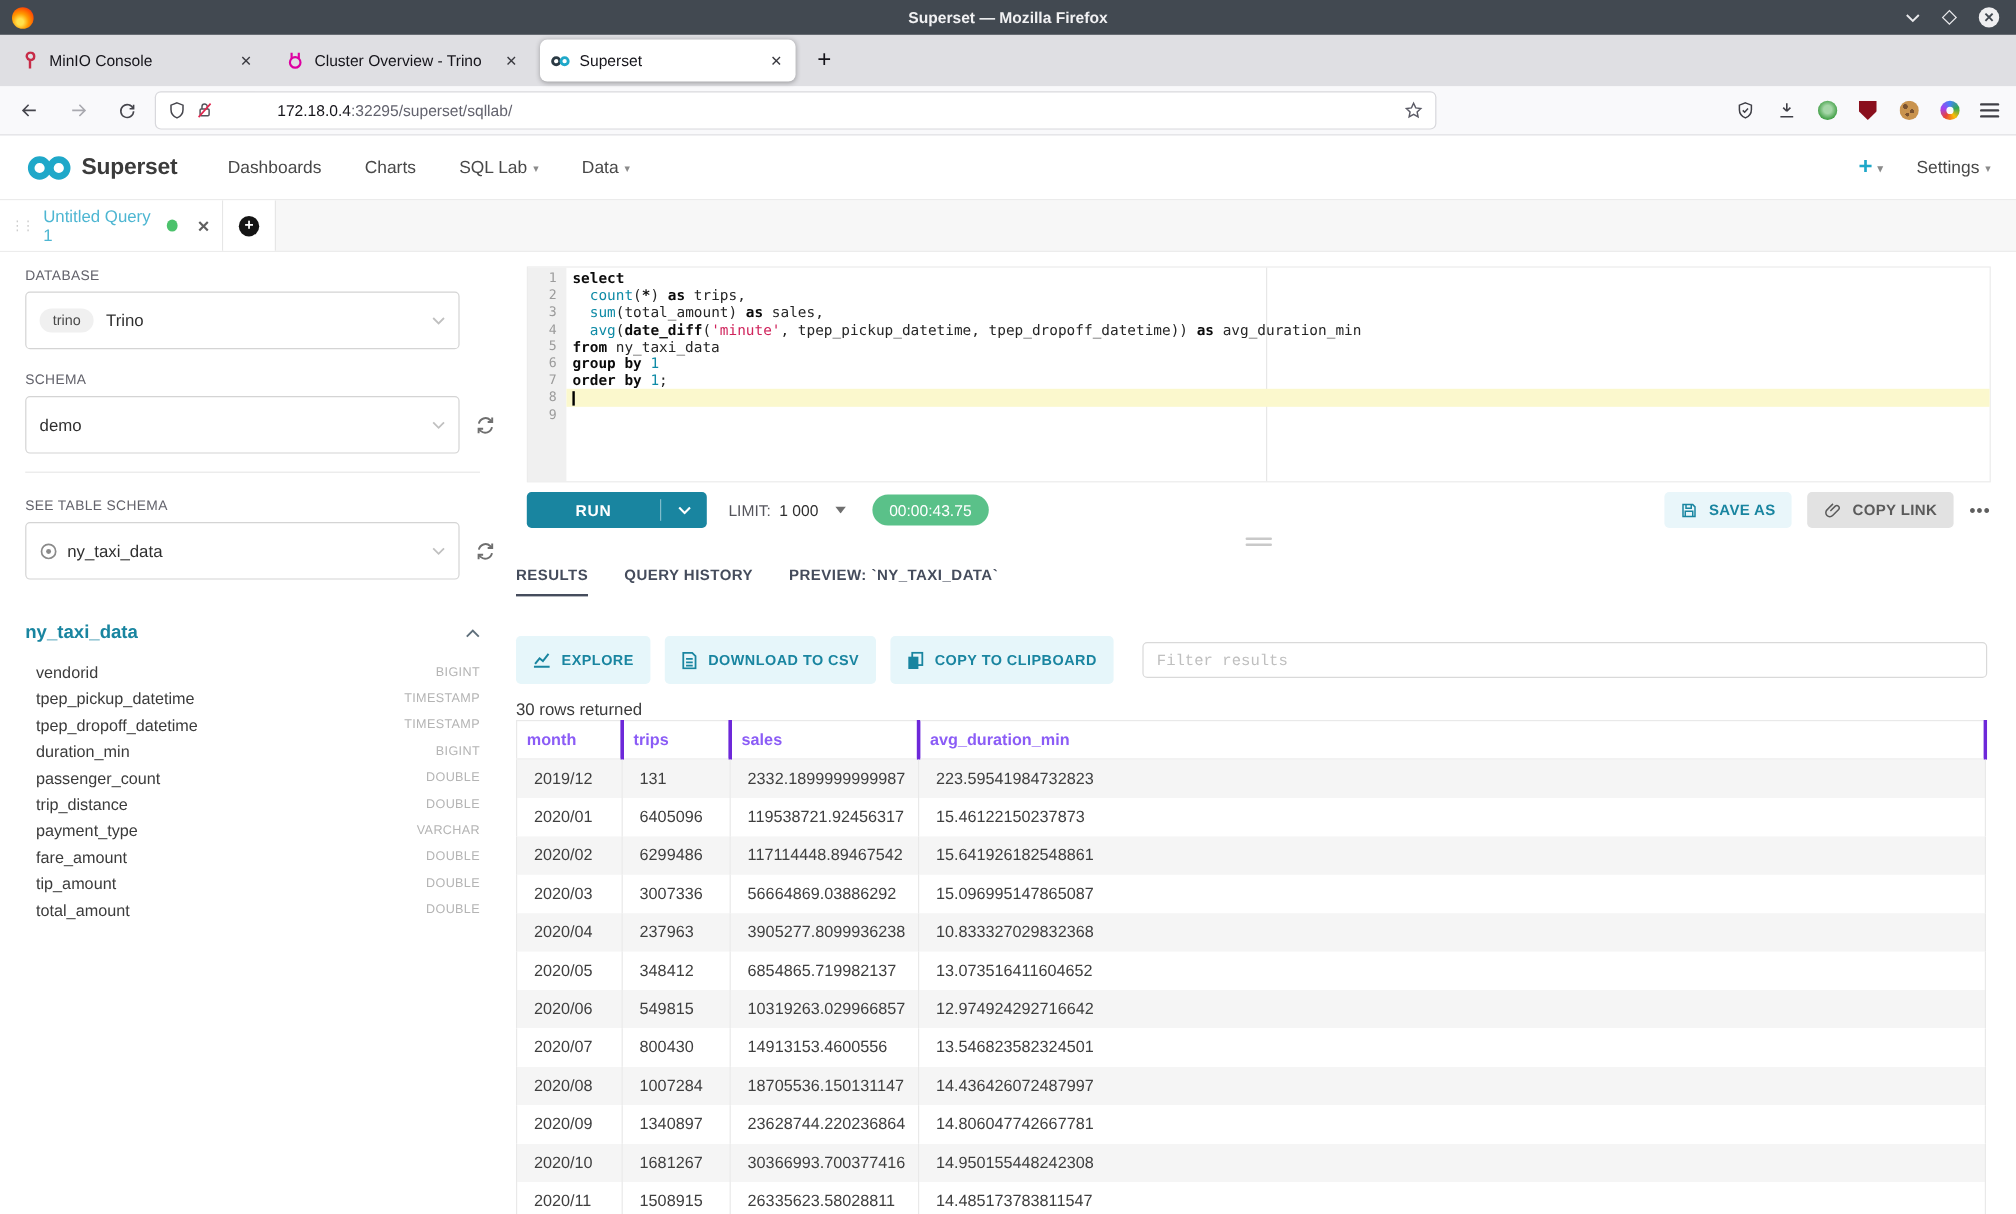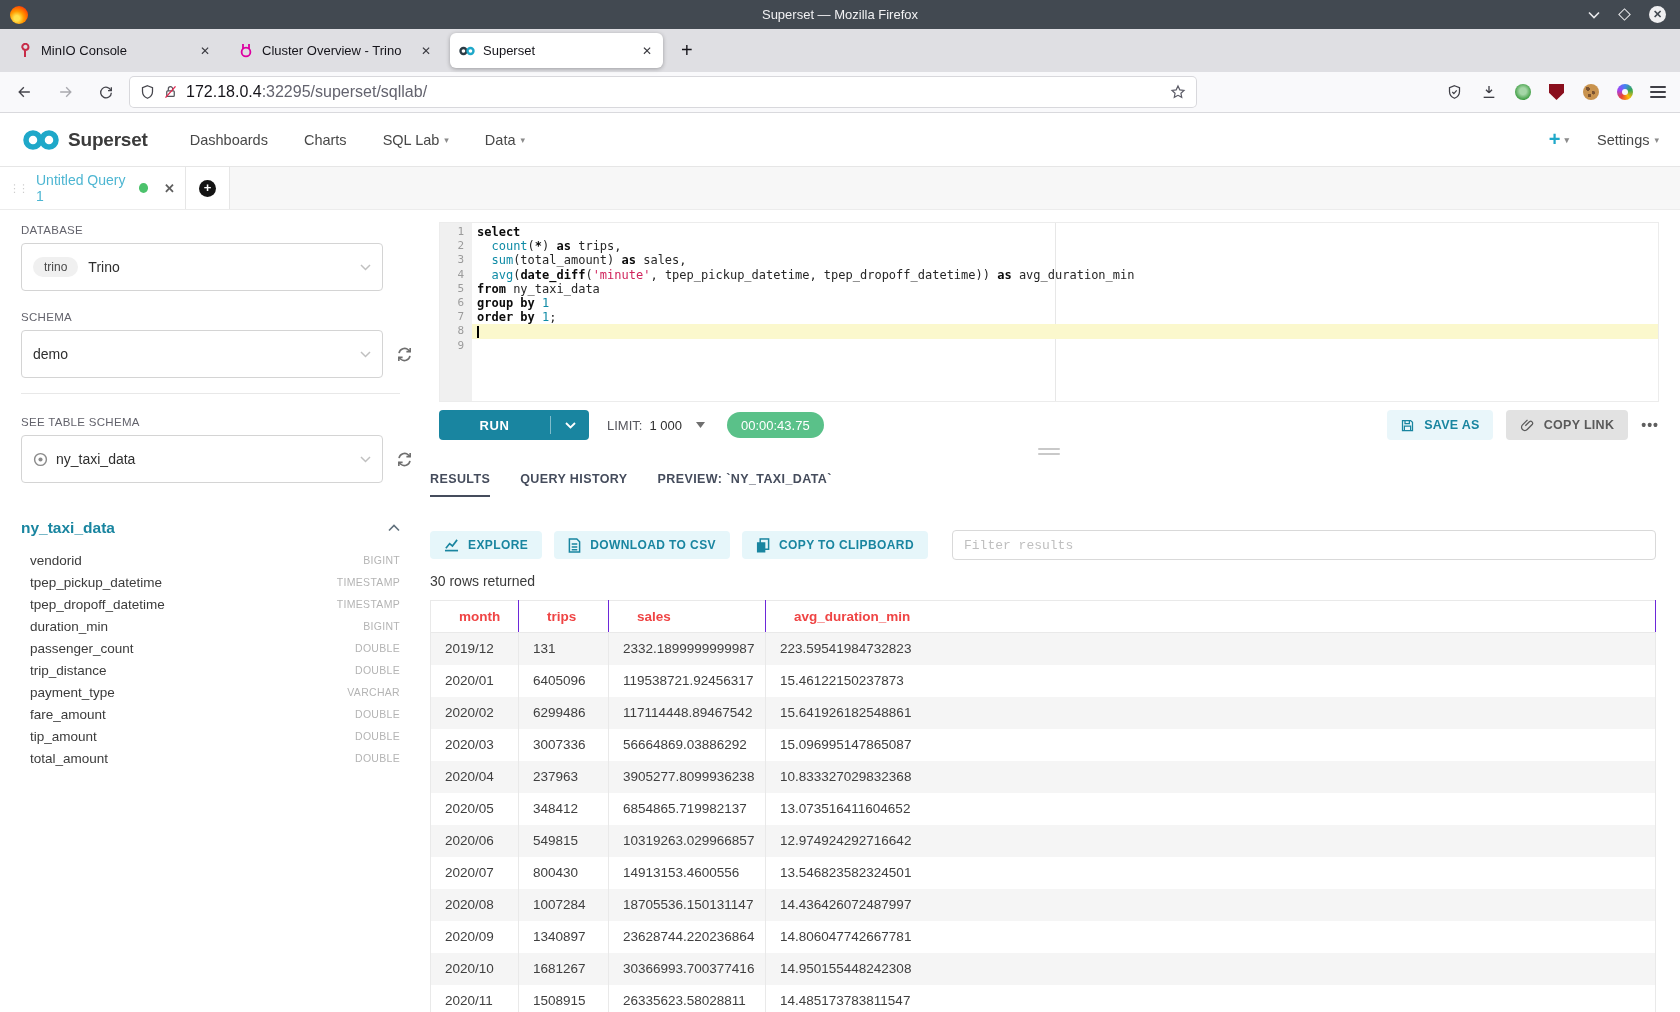--- a/index.html
+++ b/index.html
@@ -3,21 +3,21 @@
 <meta charset="utf-8">
 <style>
   * { margin:0; padding:0; box-sizing:border-box; }
   html,body { width:1680px; height:1012px; overflow:hidden; background:#fff;
     font-family:"Liberation Sans", sans-serif; }
 
   
   .titlebar { height:29px; background:#424951; display:flex; align-items:center; position:relative; }
   .ff-logo { width:18px; height:18px; margin-left:10px; border-radius:50%;
     background:radial-gradient(circle at 38% 68%, #ffe14d 0 16%, #ff9a00 42%, #ff4f00 72%, #c5007f 100%); }
-  .tb-title { position:absolute; left:0; right:0; text-align:center; font-size:13px; color:#f1f1f3; pointer-events:none; }
+  .tb-title { position:absolute; left:0; right:0; text-align:center; font-size:13px; color:#f1f1f3; pointer-events:none;font-weight:bold; }
   .tb-controls { margin-left:auto; display:flex; gap:20px; margin-right:14px; align-items:center; }
   .wc { color:#e9e9ec; display:flex; align-items:center; }
   .wc-diamond { width:9px; height:9px; border:1.6px solid #e9e9ec; transform:rotate(45deg); }
   .wc-close { width:17px; height:17px; border-radius:50%; background:#efeff1; color:#424951;
     font-size:11px; font-weight:bold; display:flex; align-items:center; justify-content:center; }
 
   
   .tabbar { height:43px; background:#dfdfe3; display:flex; align-items:center; }
   .ff-tab { width:213px; height:35px; margin-left:8px; display:flex; align-items:center; gap:8px;
     padding:0 9px; font-size:13px; color:#15141a; border-radius:6px; }
@@ -25,21 +25,21 @@
   .ff-tab .t-title { flex:1; white-space:nowrap; overflow:hidden; text-overflow:ellipsis; }
   .t-close { color:#3a3a40; font-size:12px; padding:0 2px; }
   .fav { width:16px; height:16px; display:flex; align-items:center; justify-content:center; flex:none; }
   .newtab { margin-left:10px; font-size:20px; color:#15141a; padding:2px 8px; }
 
   
   .navbar { height:41px; background:#f9f9fb; border-bottom:1px solid #d9d9dd; display:flex; align-items:center; }
   .nav-icons { display:flex; gap:24px; margin-left:16px; align-items:center; }
   .urlbar { margin-left:16px; width:1066px; height:30px; background:#fff; border-radius:4px;
     box-shadow:0 0 0 1px #d8d8dc; display:flex; align-items:center; padding:0 10px; gap:8px; }
-  .url-text { font-size:16px; }
+  .url-text { font-size:13px;margin-left:45px; }
   .url-host { color:#15141a; }
   .url-rest { color:#63636e; }
   .url-star { margin-left:auto; }
   .nav-right { margin-left:auto; display:flex; gap:17px; margin-right:14px; align-items:center; }
   .ext { width:17px; height:17px; display:flex; align-items:center; justify-content:center; }
   .ext-green { width:16px; height:16px; border-radius:50%;
     background:radial-gradient(circle at 50% 45%, #a5d6a7 0 28%, #43a047 70%, #2e7d32 100%); }
   .ext-ublock { width:15px; height:16px; background:#8a0f1d;
     clip-path:polygon(0 0,100% 0,100% 55%,50% 100%,0 55%); }
   .ext-cookie { width:16px; height:16px; border-radius:50%; background:
@@ -138,32 +138,32 @@
   .more-dots { color:#5f5f5f; font-size:14px; letter-spacing:1px; font-weight:bold; }
   .grip { position:absolute; top:238px; left:50%; transform:translateX(-50%); width:22px; }
   .grip div { height:2px; background:#c9c9c9; margin-bottom:3px; border-radius:1px; }
 
   
   .south { position:absolute; left:430px; right:24px; top:262px; bottom:0; }
   .res-tabs { display:flex; gap:30px; font-size:12.5px; font-weight:bold; color:#454c5c; letter-spacing:.4px; }
   .res-tab { padding-bottom:9px; border-bottom:2px solid transparent; }
   .res-tab.active { border-bottom-color:#454c5c; }
   .actions { margin-top:33px; display:flex; align-items:center; }
-  .act-btn { height:28px; background:#e6f6fa; color:#1985a0; font-weight:bold; font-size:12px;
+  .act-btn { height:40px; background:#e6f6fa; color:#1985a0; font-weight:bold; font-size:12px;
     letter-spacing:.4px; border-radius:4px; display:flex; align-items:center; gap:9px;
     padding:0 14px; margin-right:12px; }
   .filter-input { flex:1; height:30px; margin-left:12px; border:1px solid #d9d9d9; border-radius:4px;
     font-size:13px; padding:0 11px; color:#444; outline:none; font-family:Liberation Mono, monospace; }
   .filter-input::placeholder { color:#bfbfbf; }
   .row-count { margin-top:13px; font-size:14px; color:#3b3b3b; }
   .tbl-wrap { position:absolute; left:0; right:0; top:128px; bottom:0; overflow:hidden; }
   table.results { width:100%; border-collapse:collapse; table-layout:fixed;
     border:1px solid #e9e9e9; border-bottom:none; }
-  table.results th { height:32px; font-size:13.5px; font-weight:bold; color:#ef4444; text-align:left;
-    padding-left:28px; border-right:1px solid #6d28d9; border-bottom:1px solid #e9e9e9; background:#fff; }
+  table.results th { height:32px; font-size:13.5px; font-weight:bold; color:#8b5cf6; text-align:left;
+    padding-left:8px; border-right:3px solid #6d28d9; border-bottom:1px solid #e9e9e9; background:#fff; }
   table.results td { height:32px; font-size:13.5px; color:#3f3f3f; padding-left:14px;
     border-right:1px solid #e9e9e9; white-space:nowrap; overflow:hidden; }
   table.results tr.alt td { background:#f5f5f5; }
   svg { display:block; }
 </style>
 </head>
 <body>
 
 <div class="titlebar">
   <div class="ff-logo"></div>

